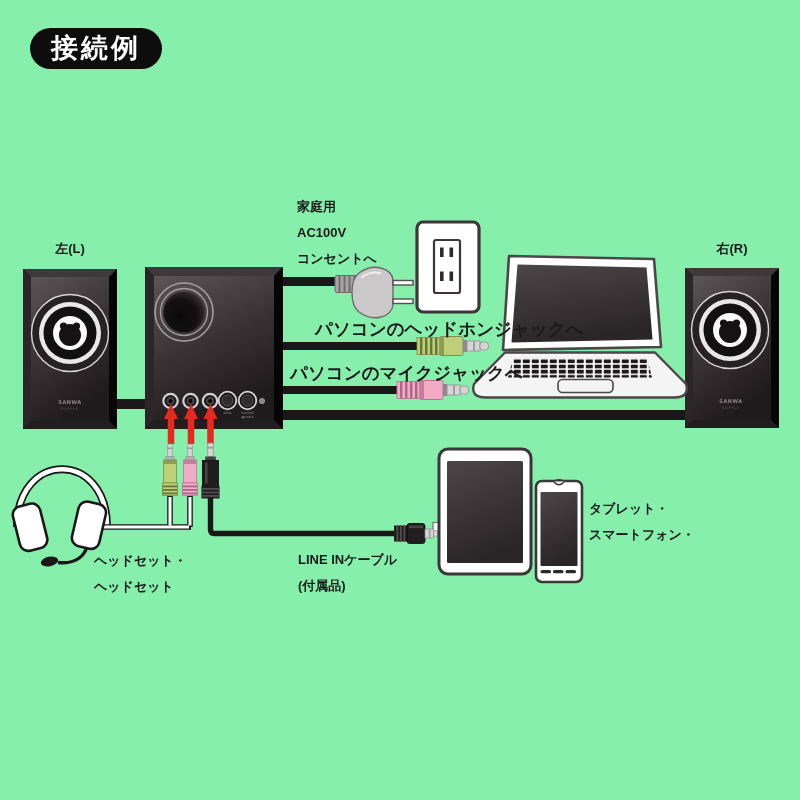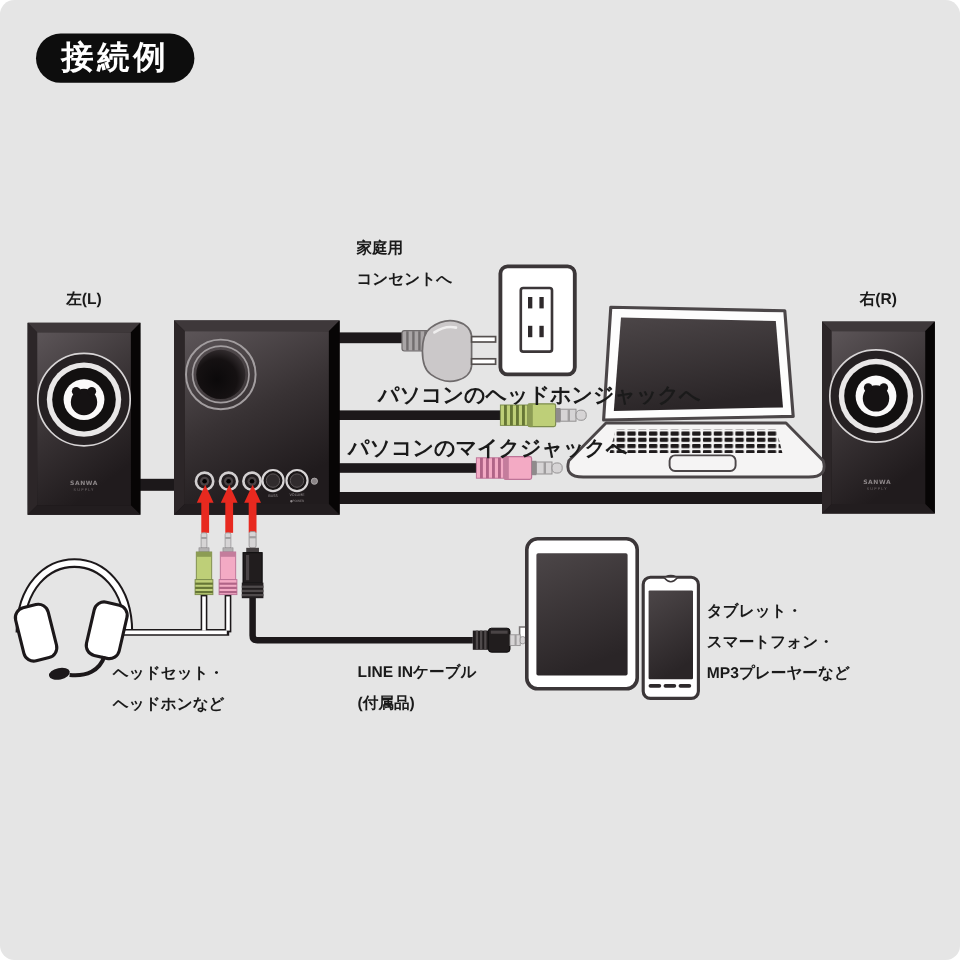--- a/index.html
+++ b/index.html
@@ -1,17 +1,17 @@
 <!DOCTYPE html>
 <html><head>
 <meta charset="utf-8">
 <style>
   html,body{margin:0;padding:0;background:#ffffff;}
-  #stage{position:relative;width:800px;height:800px;background:#e5e5e5;overflow:hidden;
-         font-family:"Liberation Sans","DejaVu Sans",sans-serif;border-radius:12px;}
+  #stage{position:relative;width:800px;height:800px;background:#86efac;overflow:hidden;
+         font-family:"Liberation Sans","DejaVu Sans",sans-serif;}
   #diagram{position:absolute;left:0;top:0;}
   .badge{position:absolute;left:30px;top:28px;background:#0d0d0d;color:#ffffff;
          font-size:27px;font-weight:bold;letter-spacing:3px;padding:7px 21px;
          border-radius:22px;line-height:1;}
   .label{position:absolute;color:#1a1a1a;font-weight:bold;white-space:nowrap;line-height:26px;}
   .fs19{font-size:13px;}
   .fs17{font-size:17.5px;line-height:22px;}
   .center{text-align:center;}
   svg text{font-family:"DejaVu Sans","Liberation Sans",sans-serif;}
 </style>
@@ -285,35 +285,35 @@
   </g>
 </svg>
 
   <div class="badge">接続例</div>
 
   <div class="label fs19 center" style="left:23px;top:236px;width:94px;">左(L)</div>
   <div class="label fs19 center" style="left:685px;top:236px;width:94px;">右(R)</div>
 
   <div class="label fs19" style="left:297px;top:194px;">
     <div>家庭用</div>
+    <div>AC100V</div>
     <div>コンセントへ</div>
   </div>
 
   <div class="label fs17" style="left:290px;top:318px;margin-left:25px;">パソコンのヘッドホンジャックへ</div>
   <div class="label fs17" style="left:290px;top:362px;">パソコンのマイクジャックへ</div>
 
   <div class="label fs19" style="left:94px;top:548px;">
     <div>ヘッドセット・</div>
-    <div>ヘッドホンなど</div>
+    <div>ヘッドセット</div>
   </div>
 
   <div class="label fs19" style="left:270px;top:547px;margin-left:28px;">
     <div>LINE INケーブル</div>
     <div>(付属品)</div>
   </div>
 
   <div class="label fs19" style="left:589px;top:496px;">
     <div>タブレット・</div>
     <div>スマートフォン・</div>
-    <div>MP3プレーヤーなど</div>
   </div>
 
 </div>
 
 </body></html>

